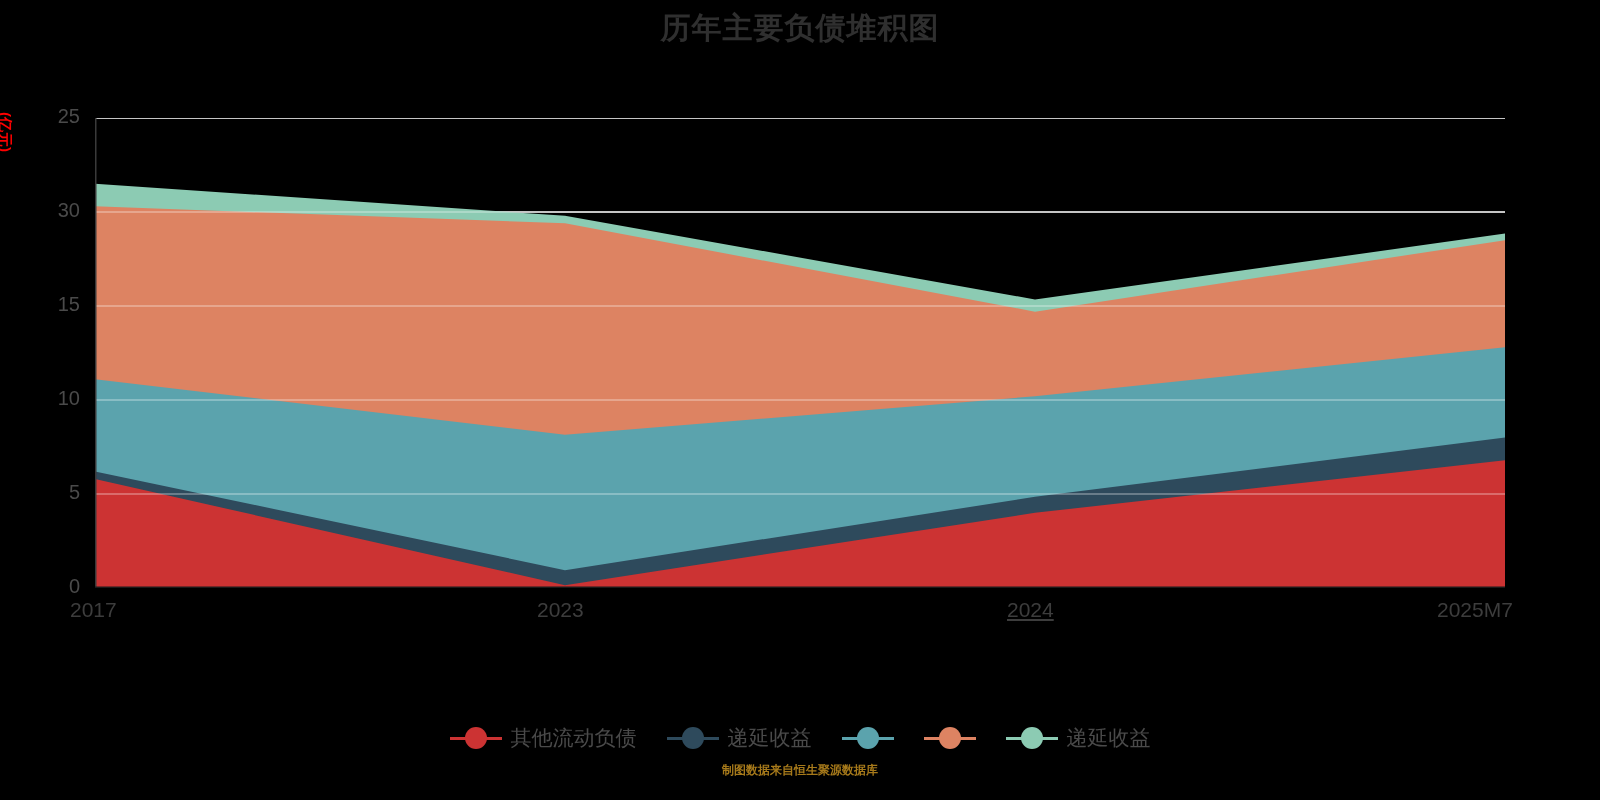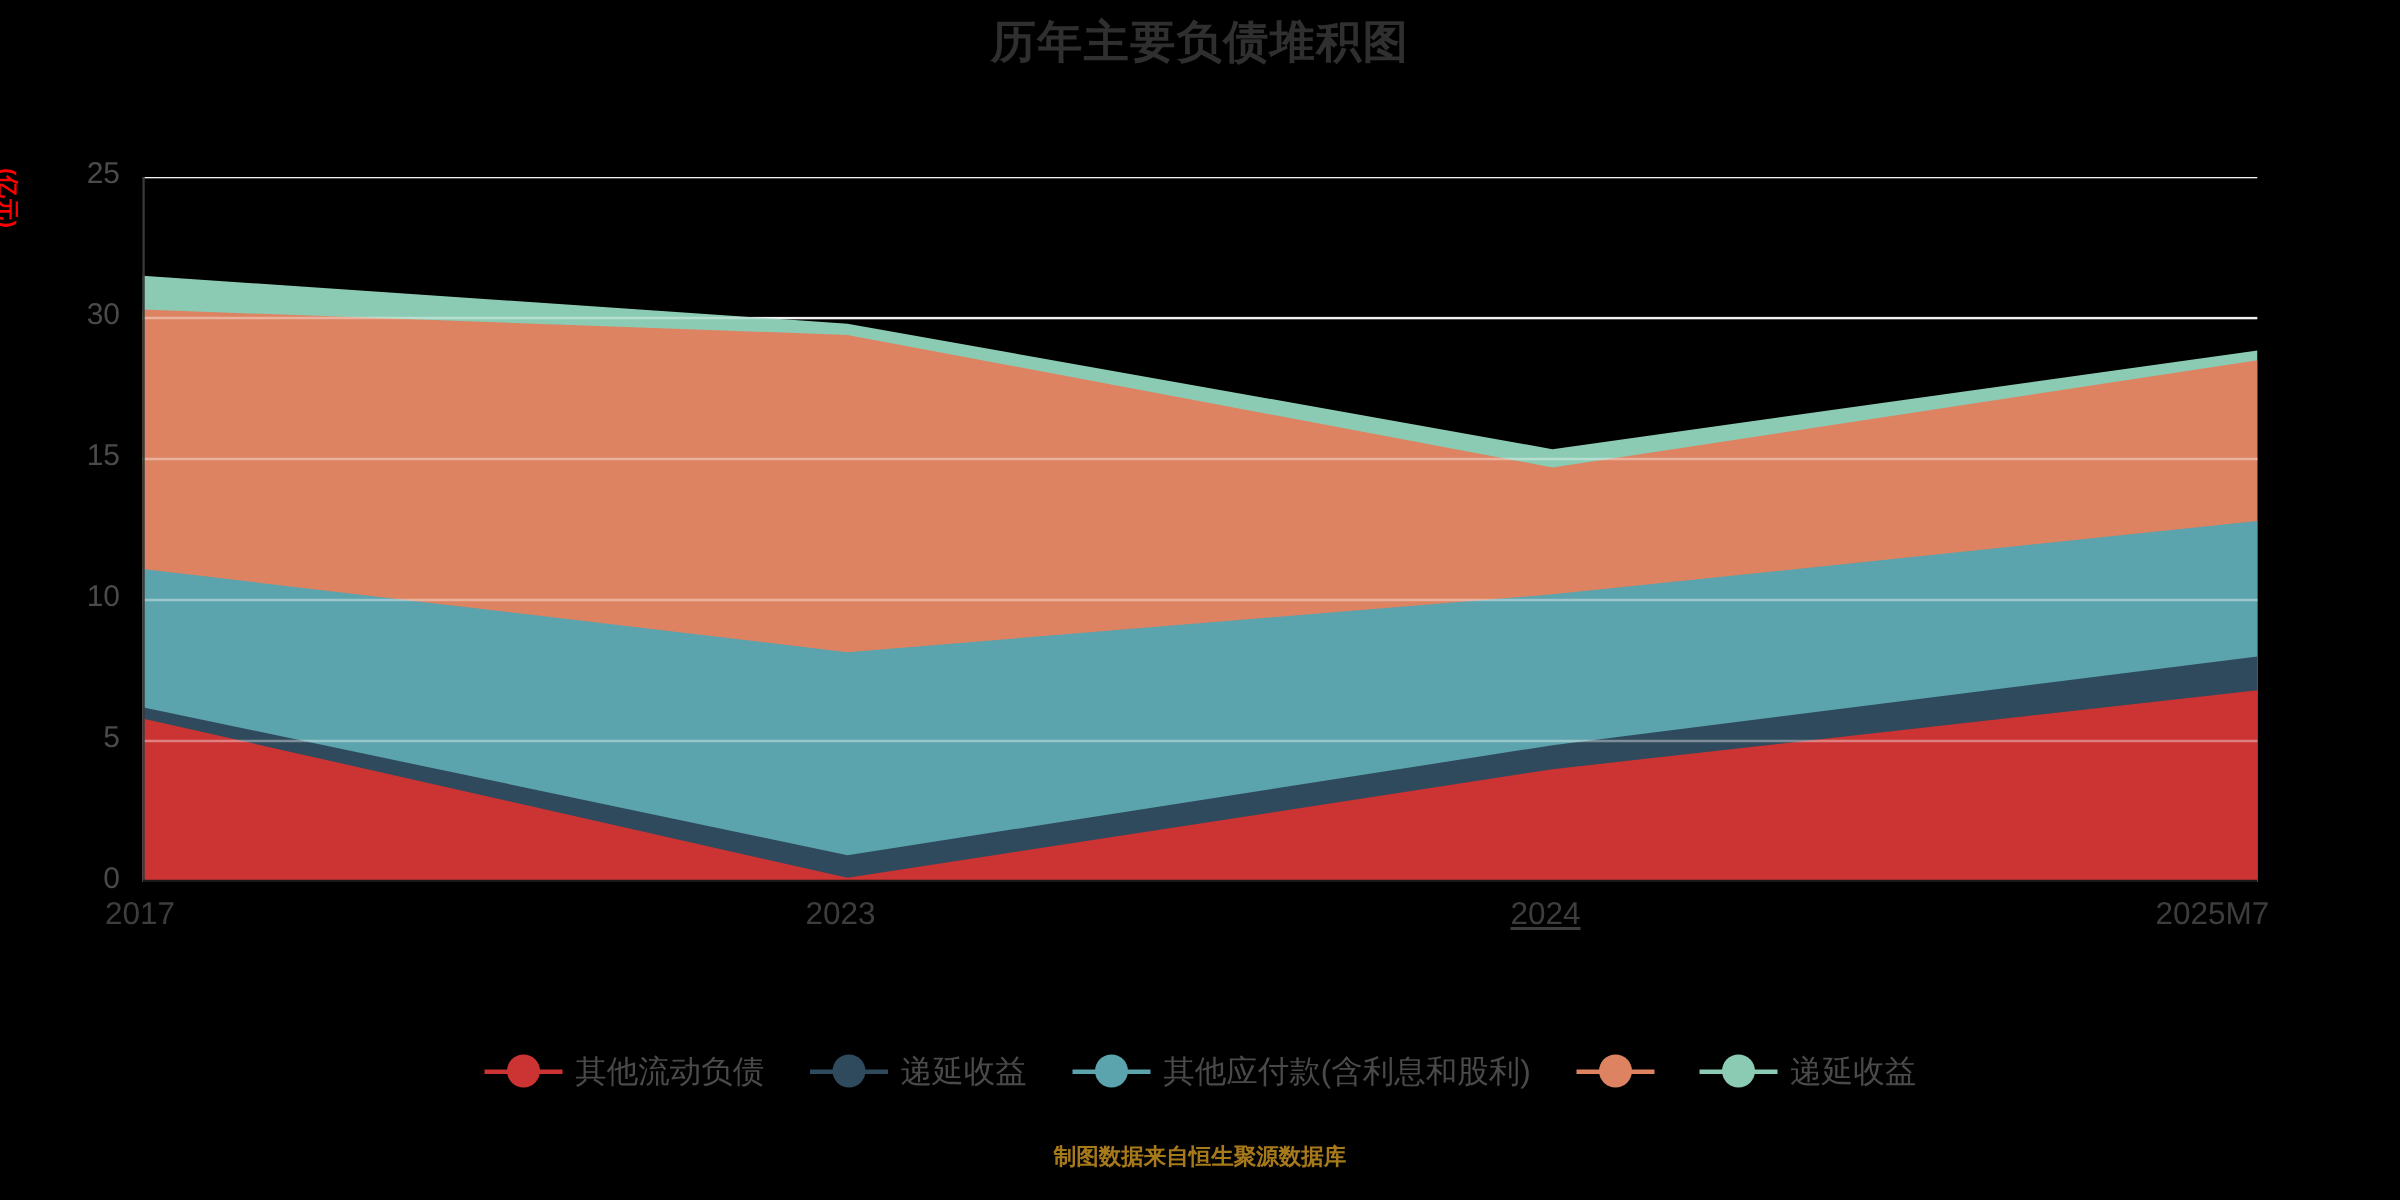--- a/index.html
+++ b/index.html
@@ -75,20 +75,21 @@
     display: flex;
     justify-content: center;
     align-items: center;
     gap: 30px;
   }
   .legend-item {
     display: flex;
     align-items: center;
     gap: 9px;
     white-space: nowrap;
+    margin-top: 24px;
   }
   .legend-marker {
     position: relative;
     width: 52px;
     height: 22px;
     flex: 0 0 auto;
   }
   .legend-marker .bar {
     position: absolute;
     top: 10px;
@@ -107,21 +108,21 @@
   .legend-label {
     font-size: 21px;
     color: #4a4a4a;
   }
   .footer-note {
     position: absolute;
     top: 762px;
     left: 0;
     width: 1600px;
     text-align: center;
-    font-size: 15px;
+    font-size: 12px;
     font-weight: bold;
     color: #a6791a;
     white-space: nowrap;
   }
 </style>
 </head>
 <body>
 
 <div id="chart-root">
 
@@ -189,21 +190,20 @@
           <span class="bar" style="background: rgb(46, 74, 92);"></span>
           <span class="dot" style="background: rgb(46, 74, 92);"></span>
         </span>
         <span class="legend-label">递延收益</span>
       </div>
       <div class="legend-item">
         <span class="legend-marker">
           <span class="bar" style="background: rgb(91, 163, 173);"></span>
           <span class="dot" style="background: rgb(91, 163, 173);"></span>
         </span>
-        <span class="legend-label">其他应付款(含利息和股利)</span>
       </div>
       <div class="legend-item">
         <span class="legend-marker">
           <span class="bar" style="background: rgb(221, 131, 98);"></span>
           <span class="dot" style="background: rgb(221, 131, 98);"></span>
         </span>
       </div>
       <div class="legend-item">
         <span class="legend-marker">
           <span class="bar" style="background: rgb(140, 203, 179);"></span>

